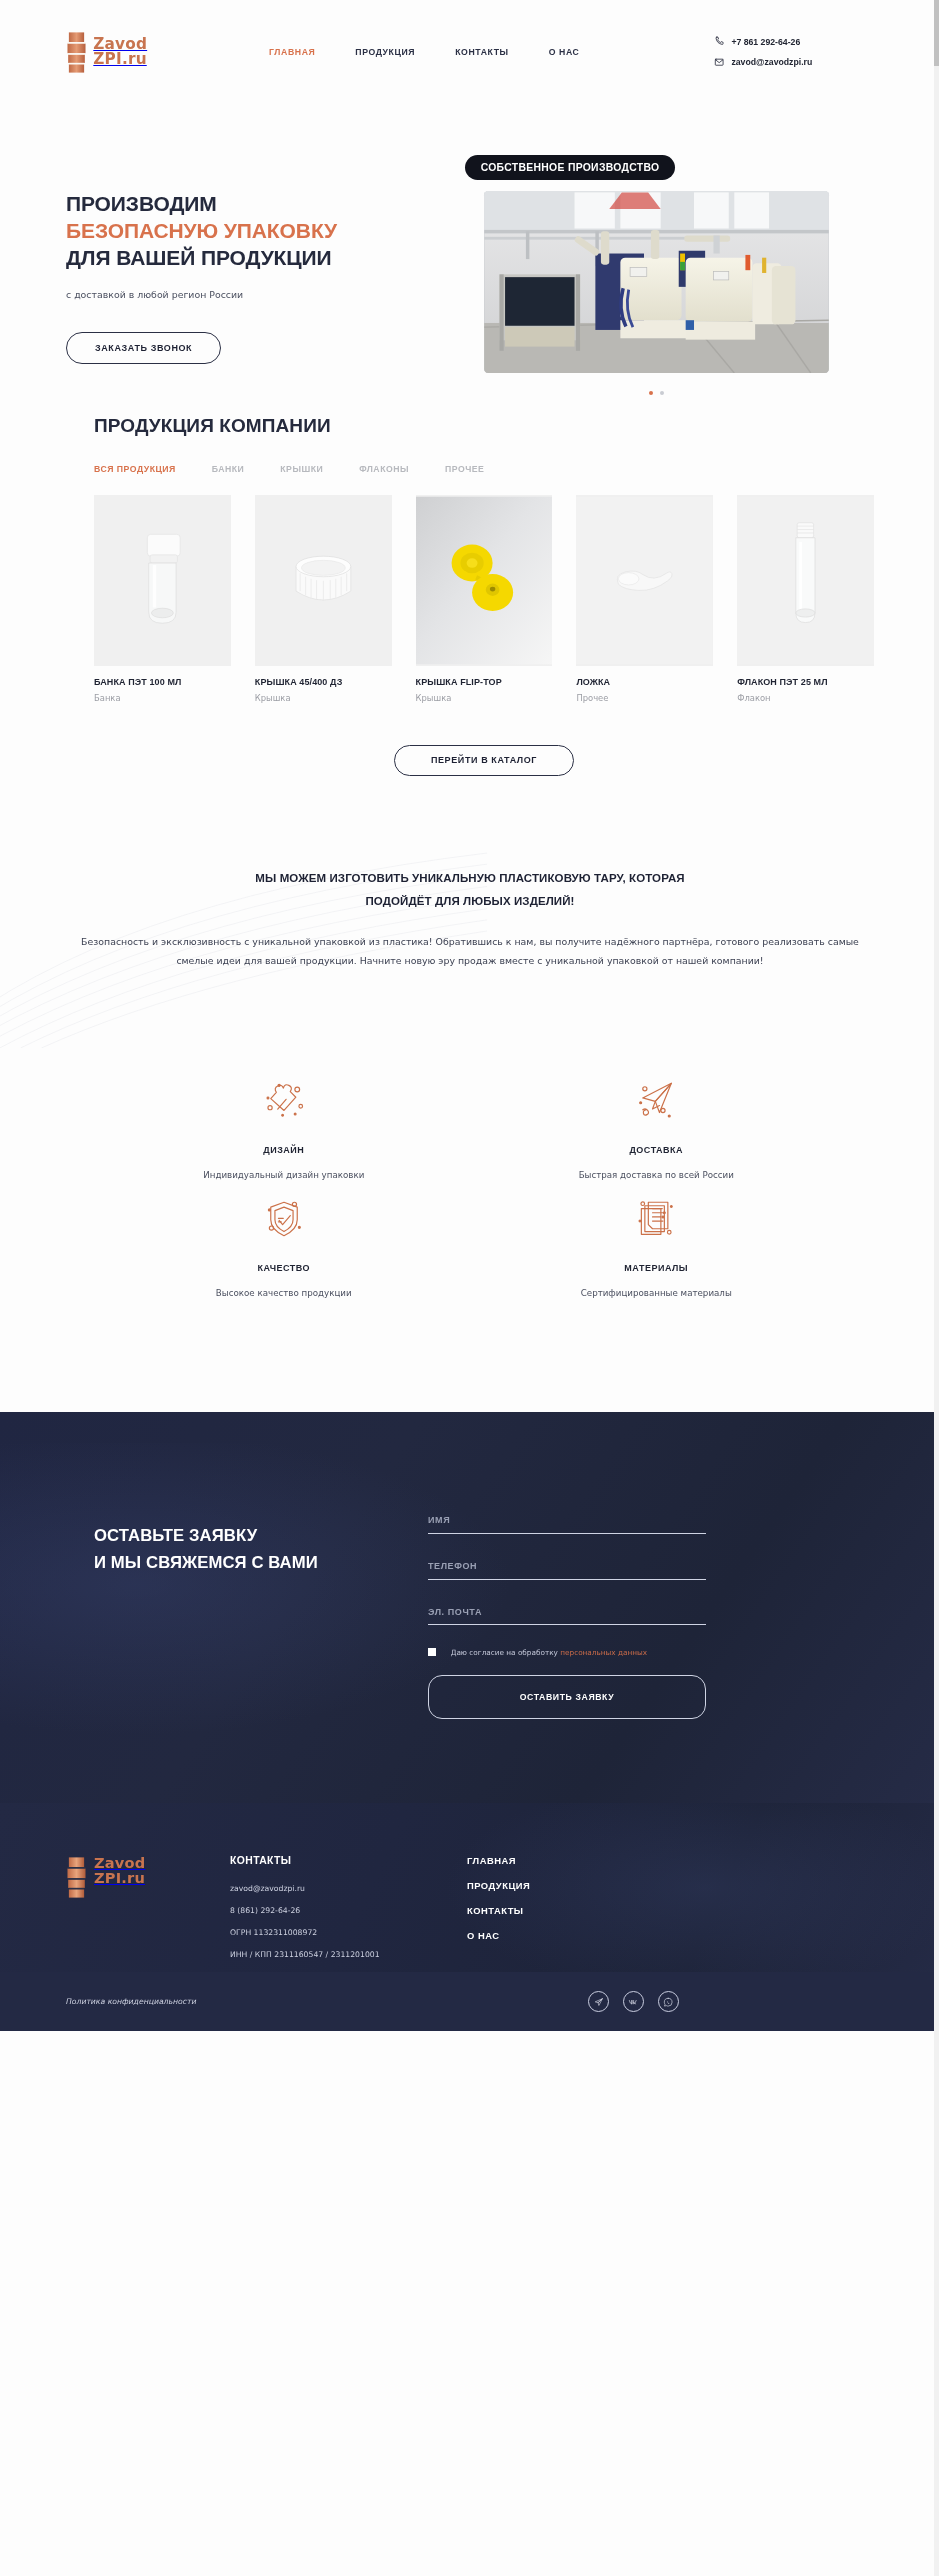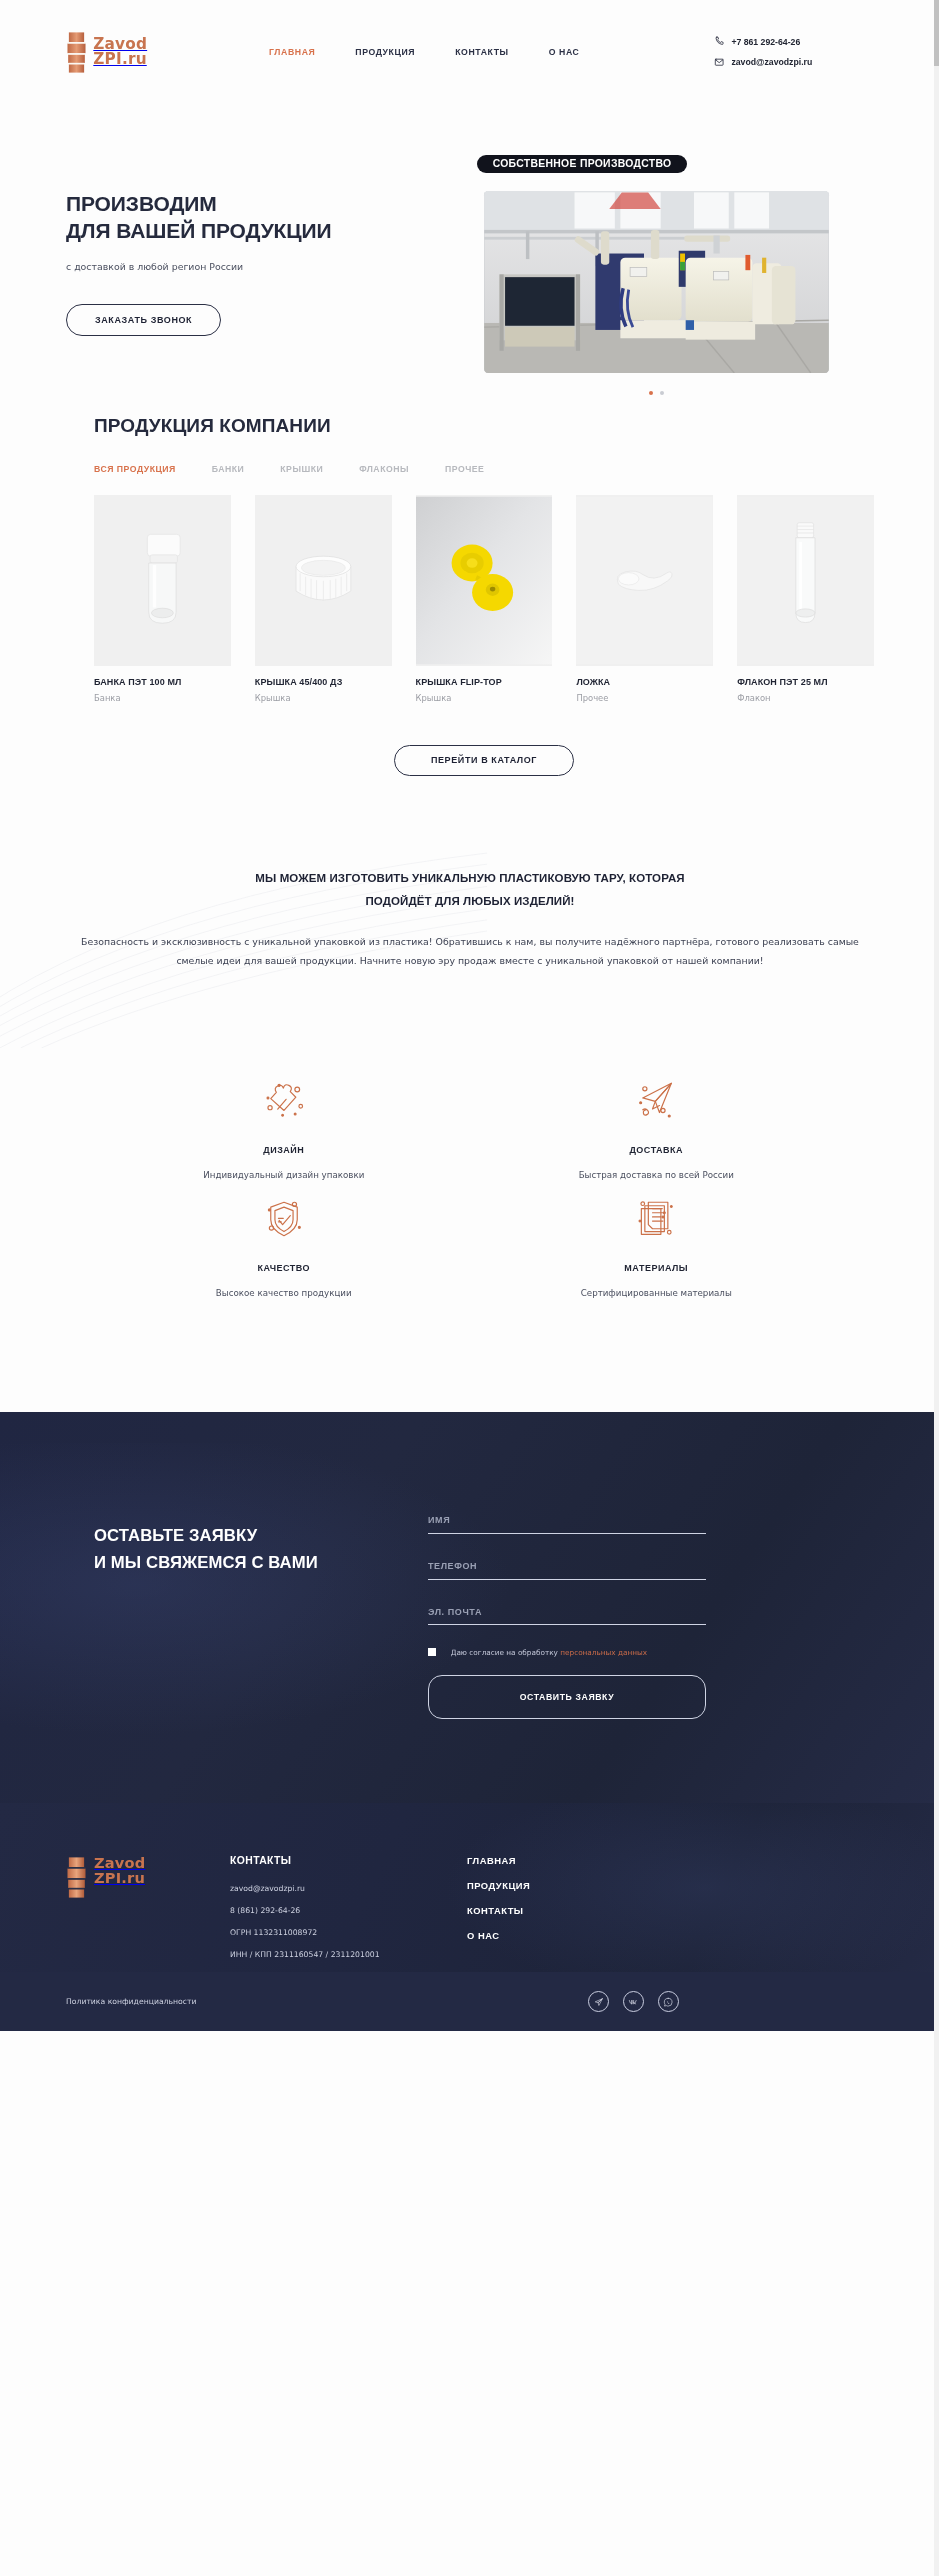--- a/index.html
+++ b/index.html
@@ -116,25 +116,25 @@
     font-family: "Liberation Sans", sans-serif;
   }
   .hero-right {
     position: relative;
     margin-left: 8.4px;
     flex: 1 1 auto;
   }
   .hero-badge {
     position: absolute;
     top: -15.3px;
-    left: 13px;
+    left: 1px;
     background: #11131c;
     color: #fff;
     border-radius: 13.2px;
-    height: 18px;
+    height: 25px;
     display: flex;
     align-items: center;
     padding: 0 15.3px;
     font-size: 10.4px;
     font-weight: bold;
     letter-spacing: 0.3px;
     z-index: 3;
   }
   .hero-photo {
     position: absolute;
@@ -348,20 +348,21 @@
     letter-spacing: 0.5px; text-decoration: none;
   }
   .footbar {
     background: #232944;
     padding: 0 66px;
     height: 59px;
     display: flex;
     align-items: center;
     justify-content: space-between;
     position: relative;
+    font-style: italic;
   }
   .footbar .policy {
     font-size: 7.7px; color: #cdd1e0;
     font-family: "DejaVu Sans", sans-serif;
     text-decoration: none;
   }
   .socials { display: flex; gap: 14px; margin-right: 195px; }
   .soc {
     width: 21px; height: 21px; border-radius: 50%;
     border: 0.8px solid #c9cde0;
@@ -427,20 +428,21 @@
         </svg>
         <span>zavod@zavodzpi.ru</span>
       </div>
     </div>
   </div>
 
   <div class="hero">
     <div class="hero-left">
       <h1 class="hero-h1">
         <div>ПРОИЗВОДИМ</div>
+        <div class="accent">БЕЗОПАСНУЮ УПАКОВКУ</div>
         <div>ДЛЯ ВАШЕЙ ПРОДУКЦИИ</div>
       </h1>
       <div class="hero-sub">с доставкой в любой регион России</div>
       <button class="btn-outline">ЗАКАЗАТЬ ЗВОНОК</button>
     </div>
 
     <div class="hero-right">
       <div class="hero-badge">СОБСТВЕННОЕ ПРОИЗВОДСТВО</div>
 
       <div class="hero-photo">

